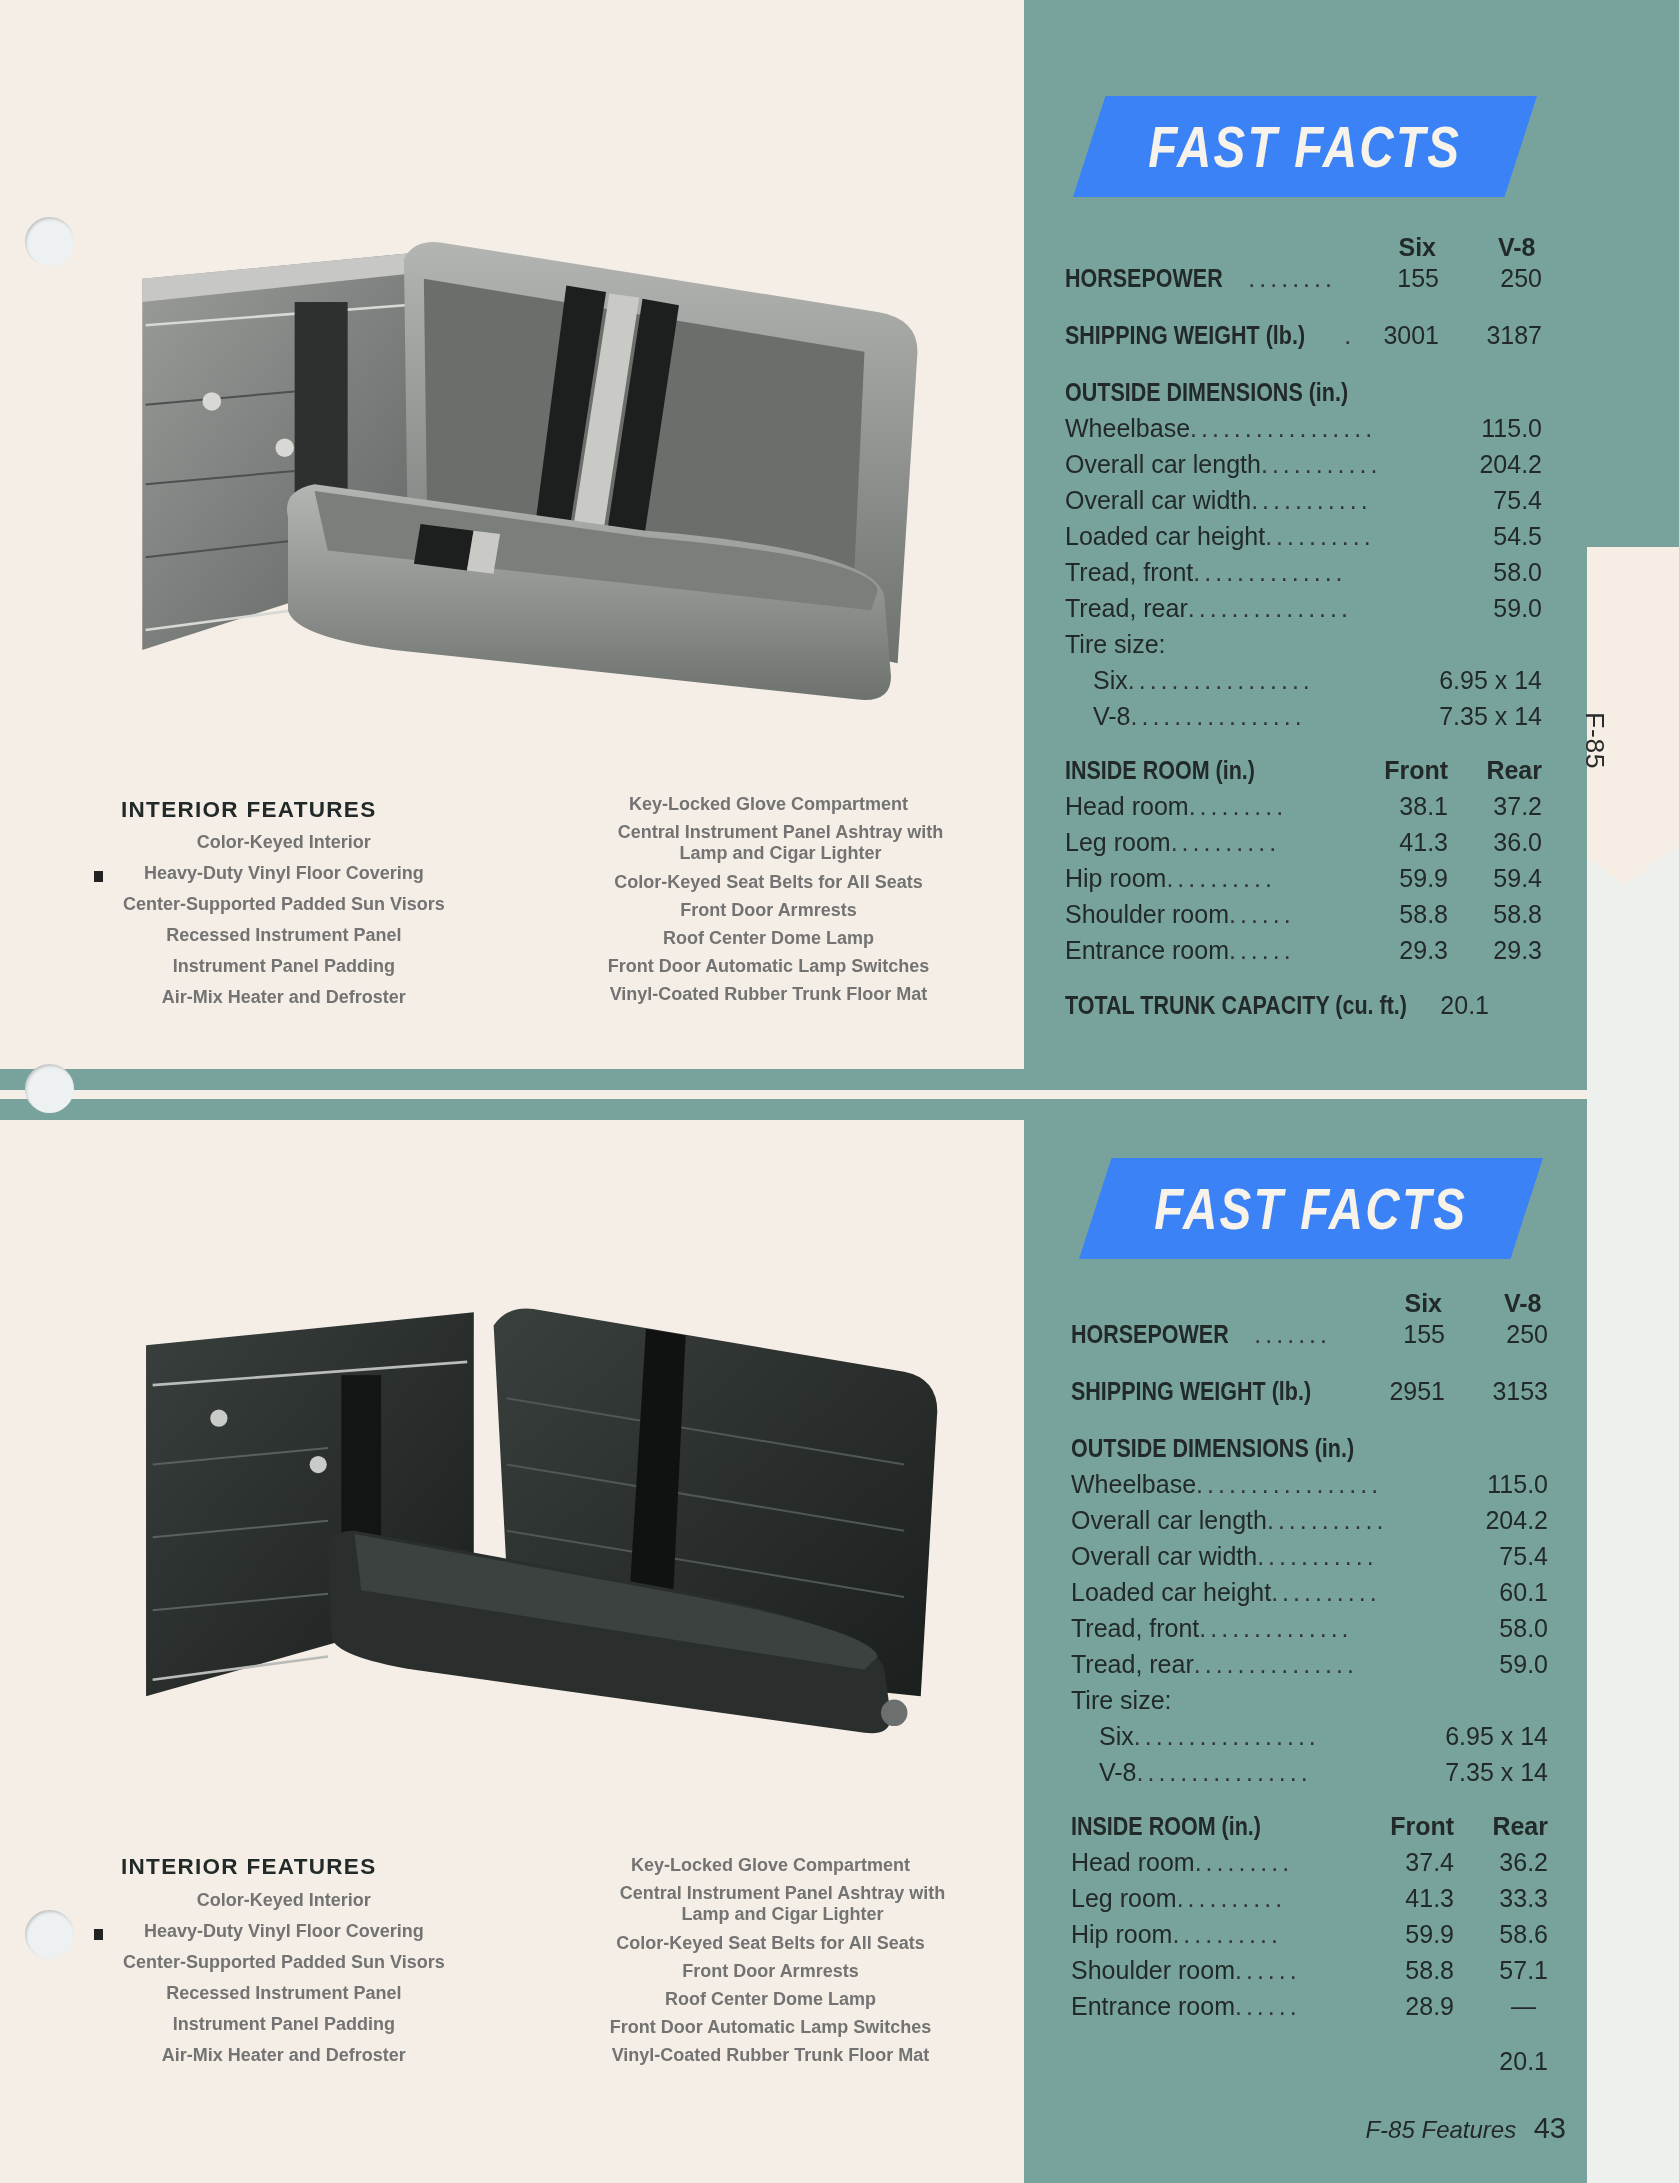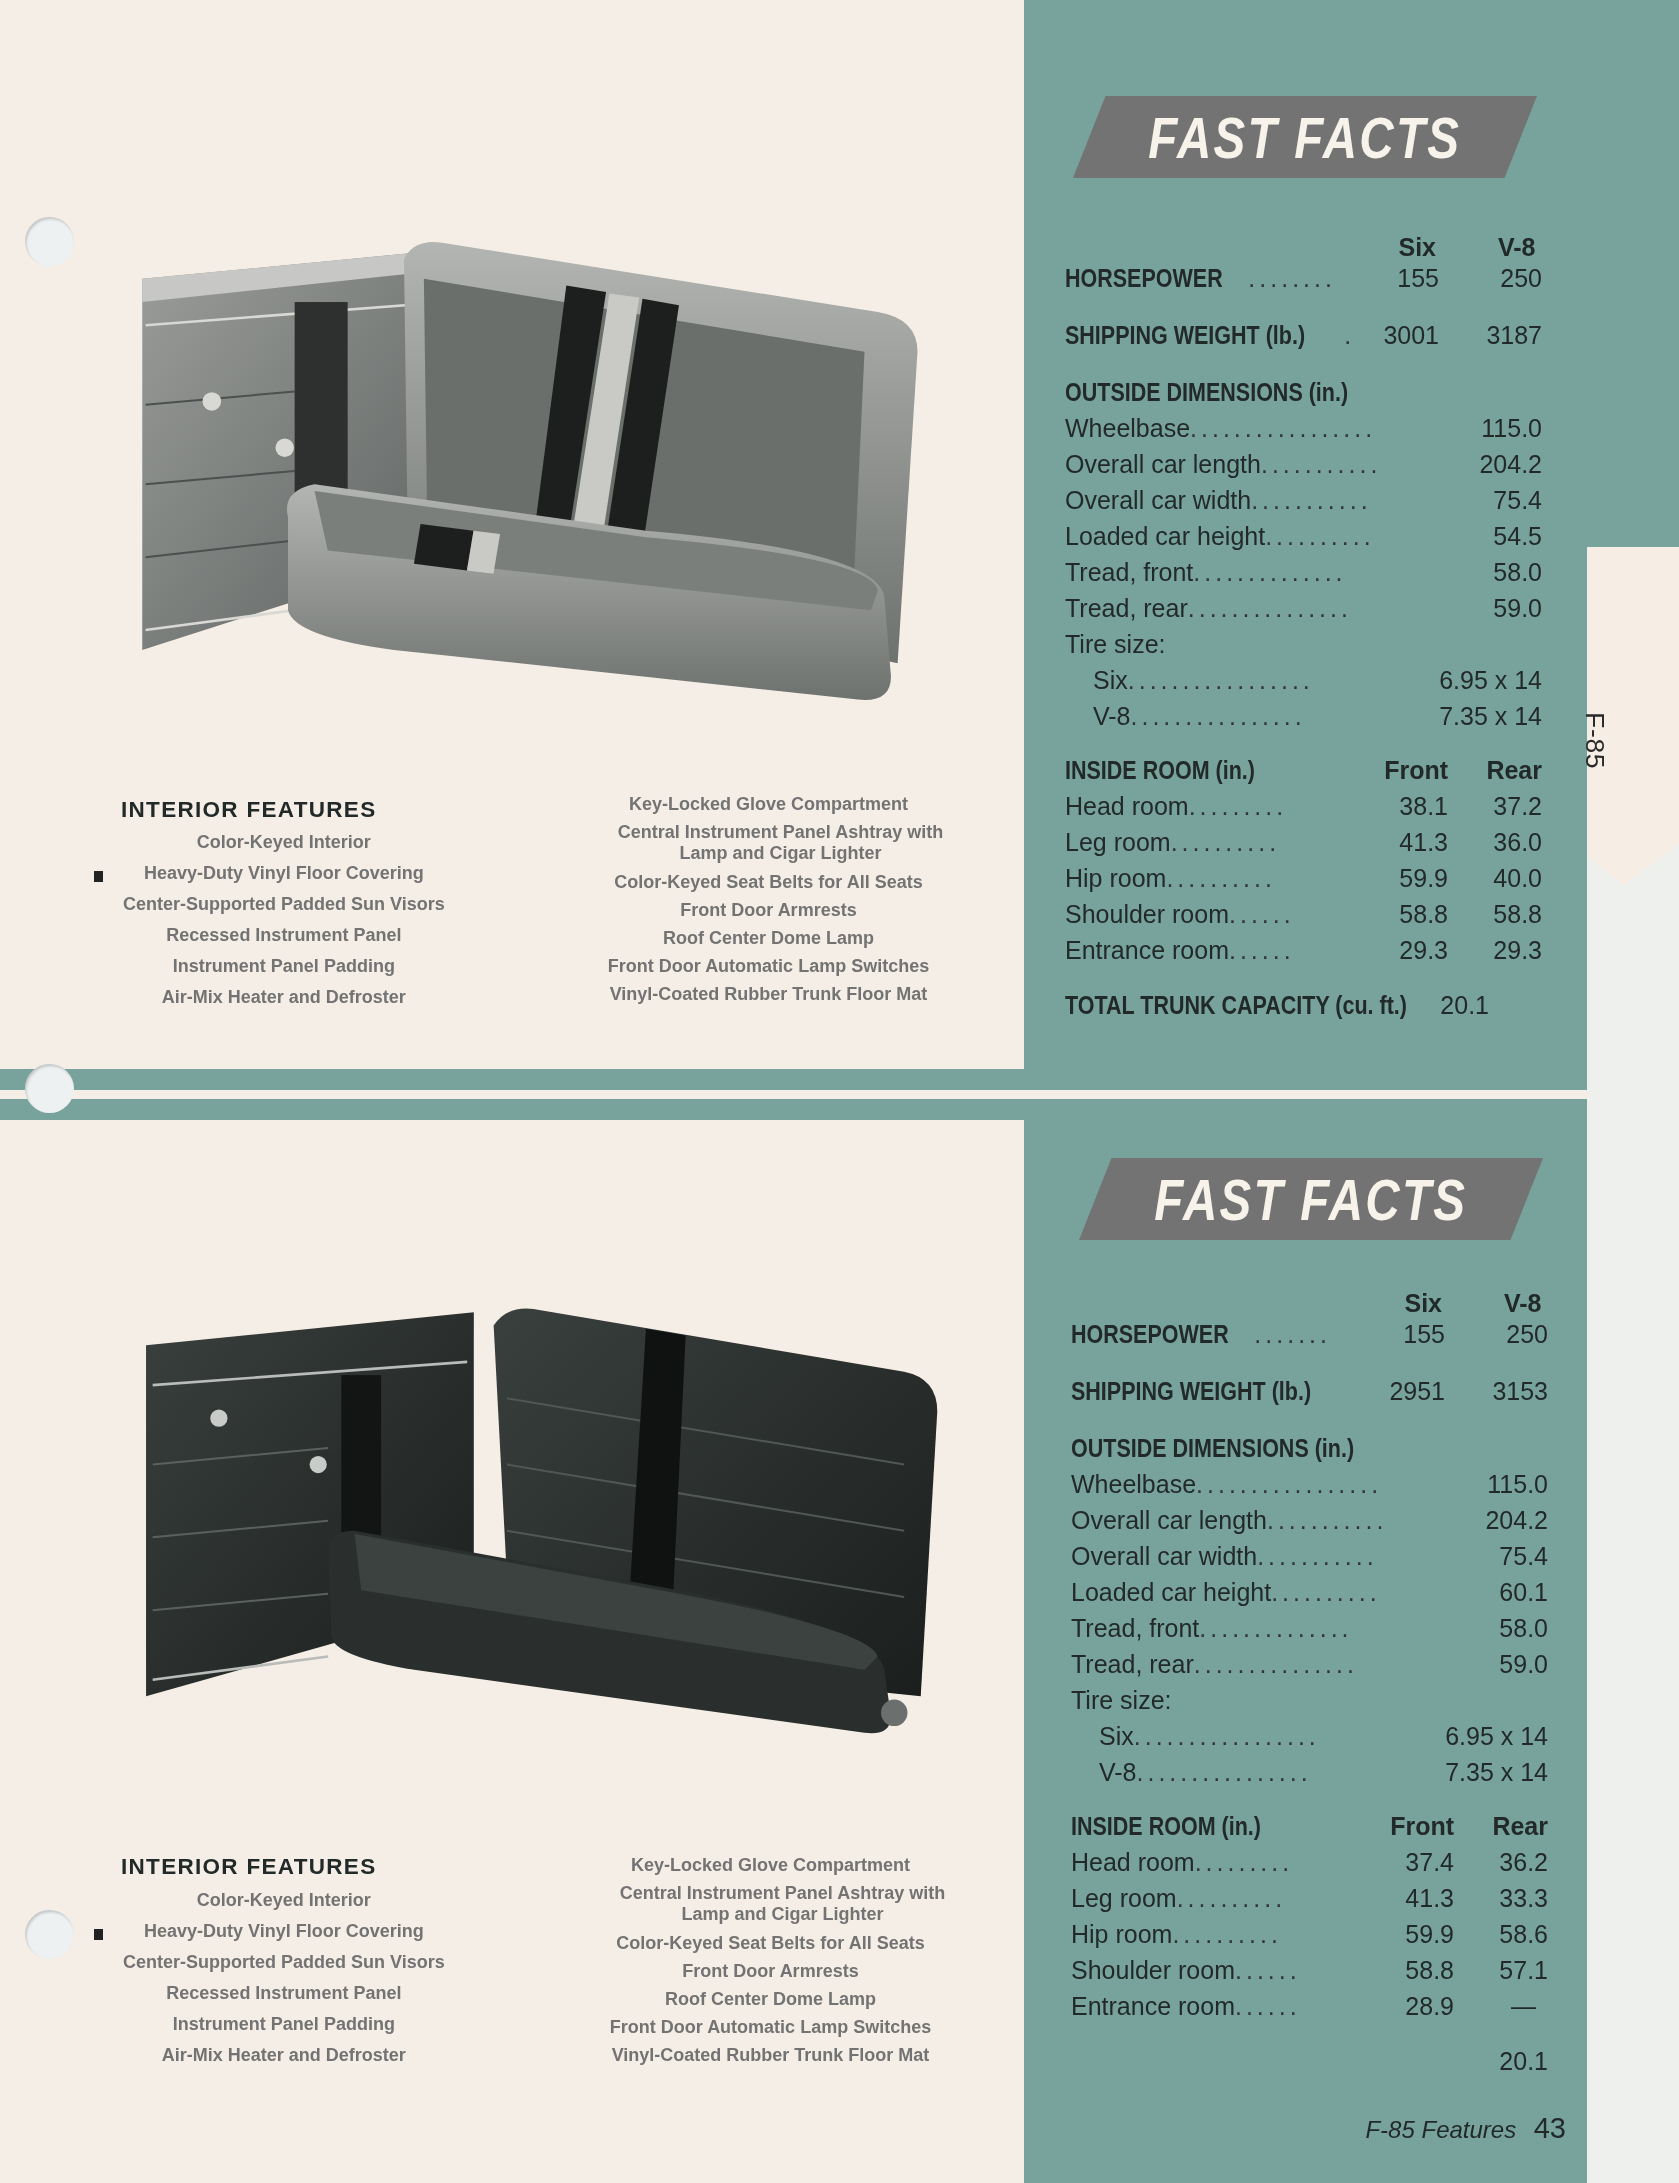--- a/index.html
+++ b/index.html
@@ -27,21 +27,21 @@
     position: absolute; left: 1610px; top: 712px; width: 73px;
     transform: rotate(90deg); transform-origin: left top;
     font-size: 26.5px; font-weight: normal; color: #2a2a2a; letter-spacing: 0.7px;
   }
   .hole {
     position: absolute; left: 25px; width: 49px; height: 49px; border-radius: 50%;
     background: #eef1f1; box-shadow: inset 1.3px 2px 2.7px rgba(0,0,0,0.18);
   }
   
   .banner {
-    position: absolute; width: 464px; height: 82px; background: #737373;
+    position: absolute; width: 464px; height: 101px; background: #3b82f6;
     clip-path: polygon(7% 0, 100% 0, 93% 100%, 0 100%);
     display: flex; align-items: center; justify-content: center;
   }
   .banner span {
     color: #f7f3ea; font-size: 58px; font-weight: bold; font-style: italic;
     letter-spacing: 2.7px; transform: scaleX(0.82);
     font-family: "Liberation Sans Narrow", "Liberation Sans", sans-serif;
   }
   .facts { position: absolute; width: 477px; font-size: 25px; line-height: 36px; }
   .facts .b { font-weight: bold; transform: scaleX(0.86); transform-origin: left; display: inline-block; white-space: nowrap; }
@@ -188,21 +188,21 @@
       <span class="v2">37.2</span>
     </div>
   <div class="row">
       <span class="lbl"><span>Leg room</span><span class="dots">..........</span></span>
       <span class="v1" style="right:94px;">41.3</span>
       <span class="v2">36.0</span>
     </div>
   <div class="row">
       <span class="lbl"><span>Hip room</span><span class="dots">..........</span></span>
       <span class="v1" style="right:94px;">59.9</span>
-      <span class="v2">40.0</span>
+      <span class="v2">59.4</span>
     </div>
   <div class="row">
       <span class="lbl"><span>Shoulder room</span><span class="dots">......</span></span>
       <span class="v1" style="right:94px;">58.8</span>
       <span class="v2">58.8</span>
     </div>
   <div class="row">
       <span class="lbl"><span>Entrance room</span><span class="dots">......</span></span>
       <span class="v1" style="right:94px;">29.3</span>
       <span class="v2">29.3</span>

